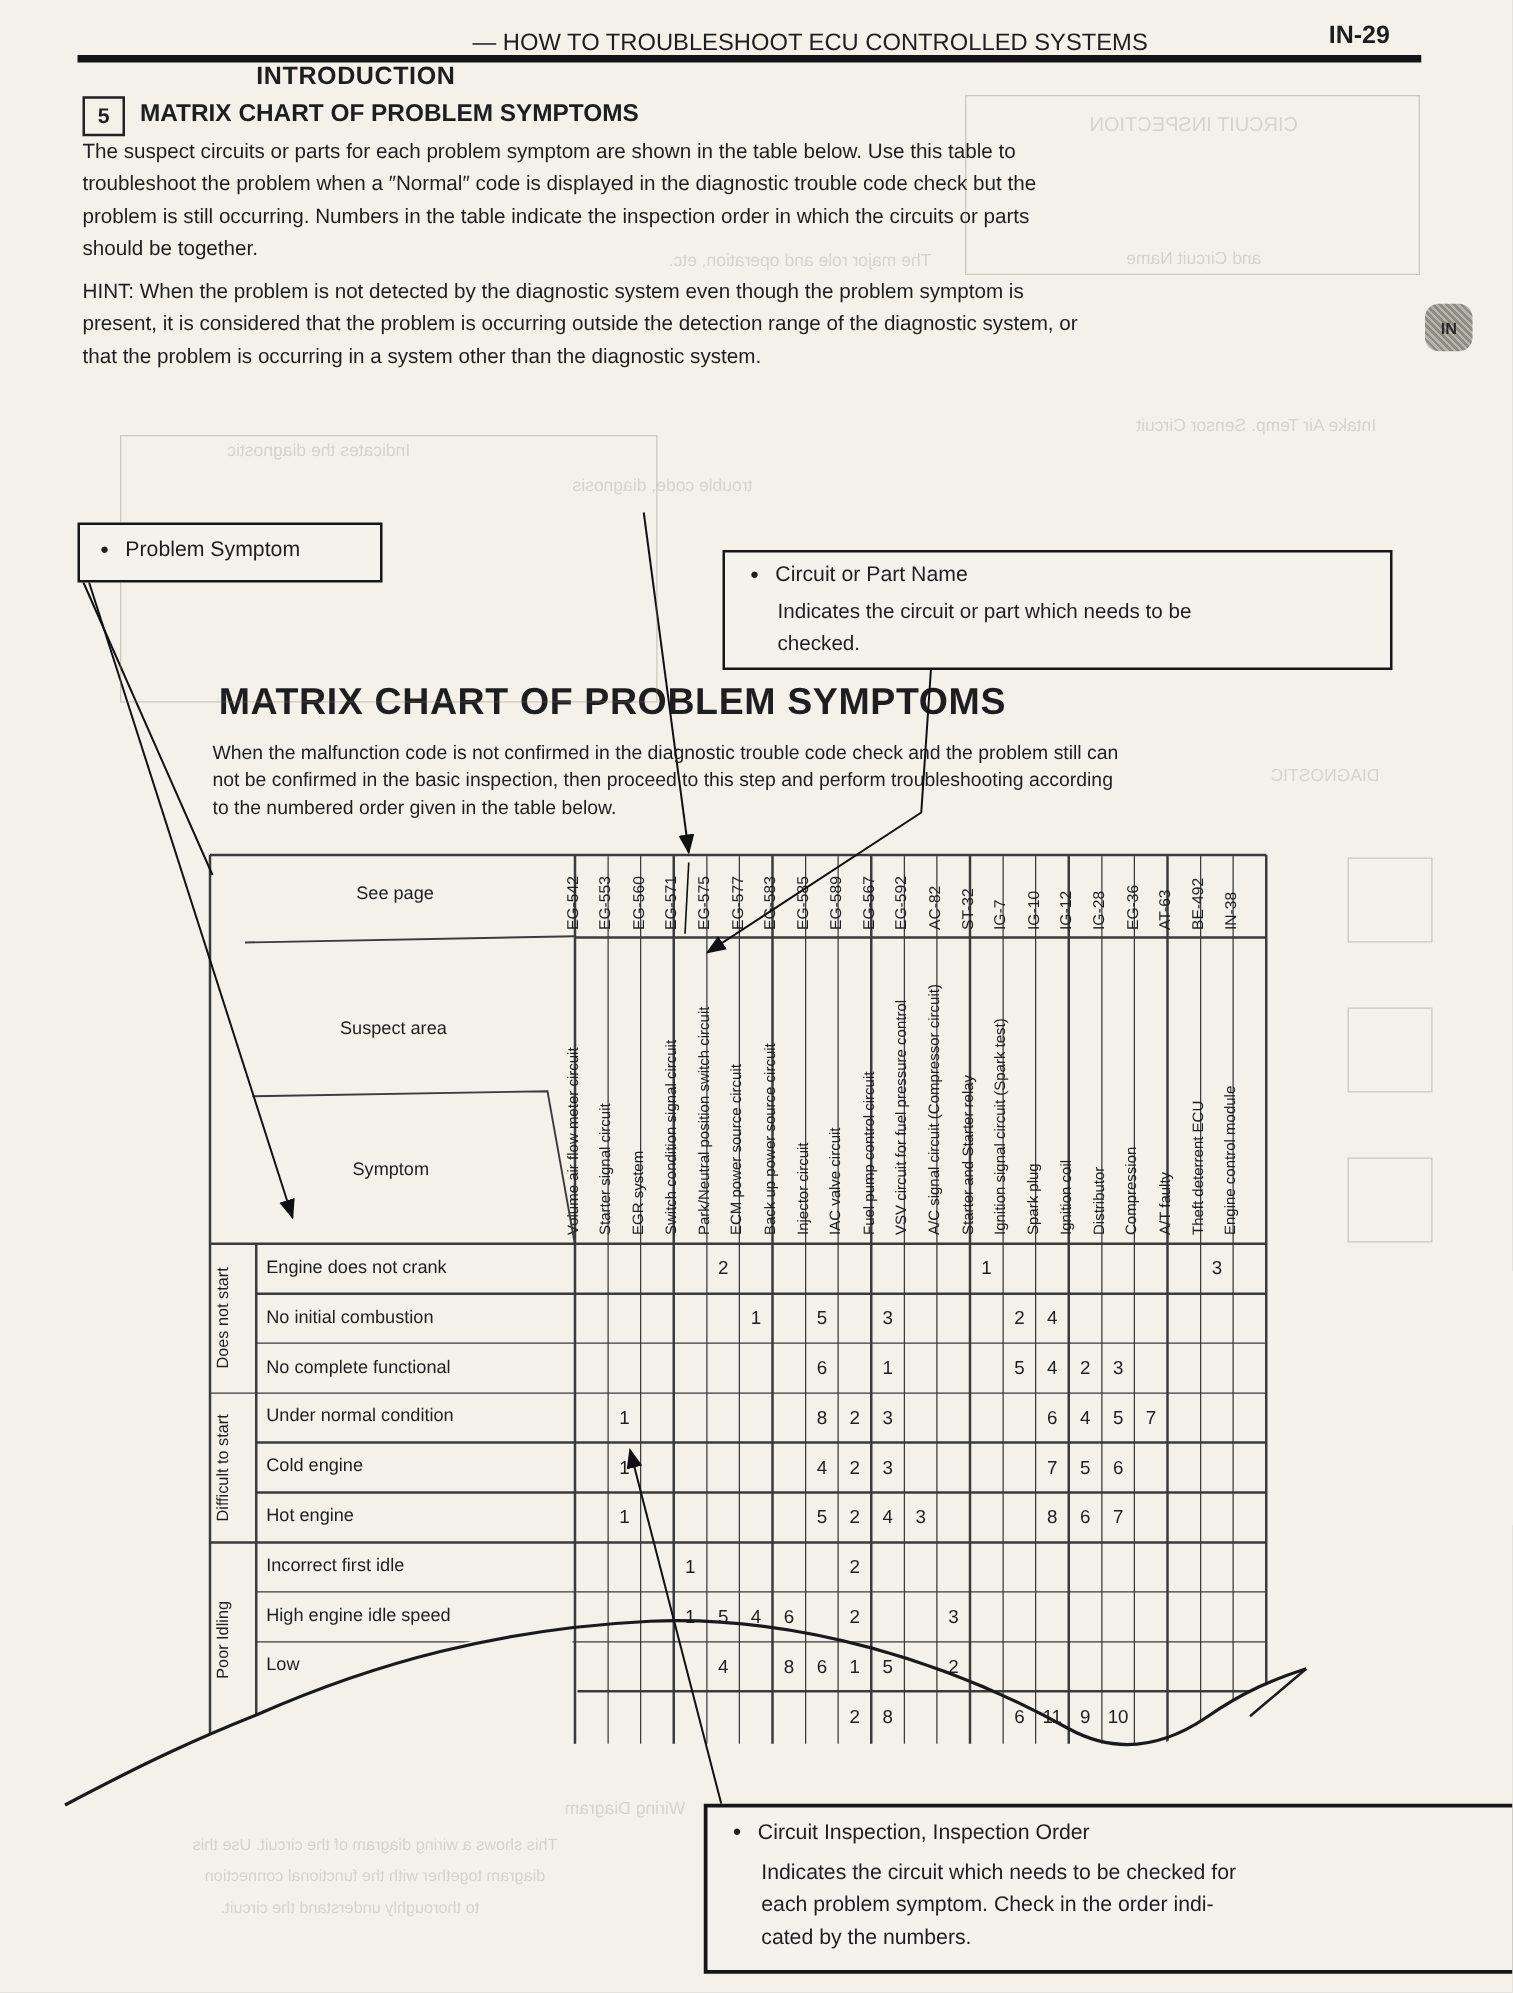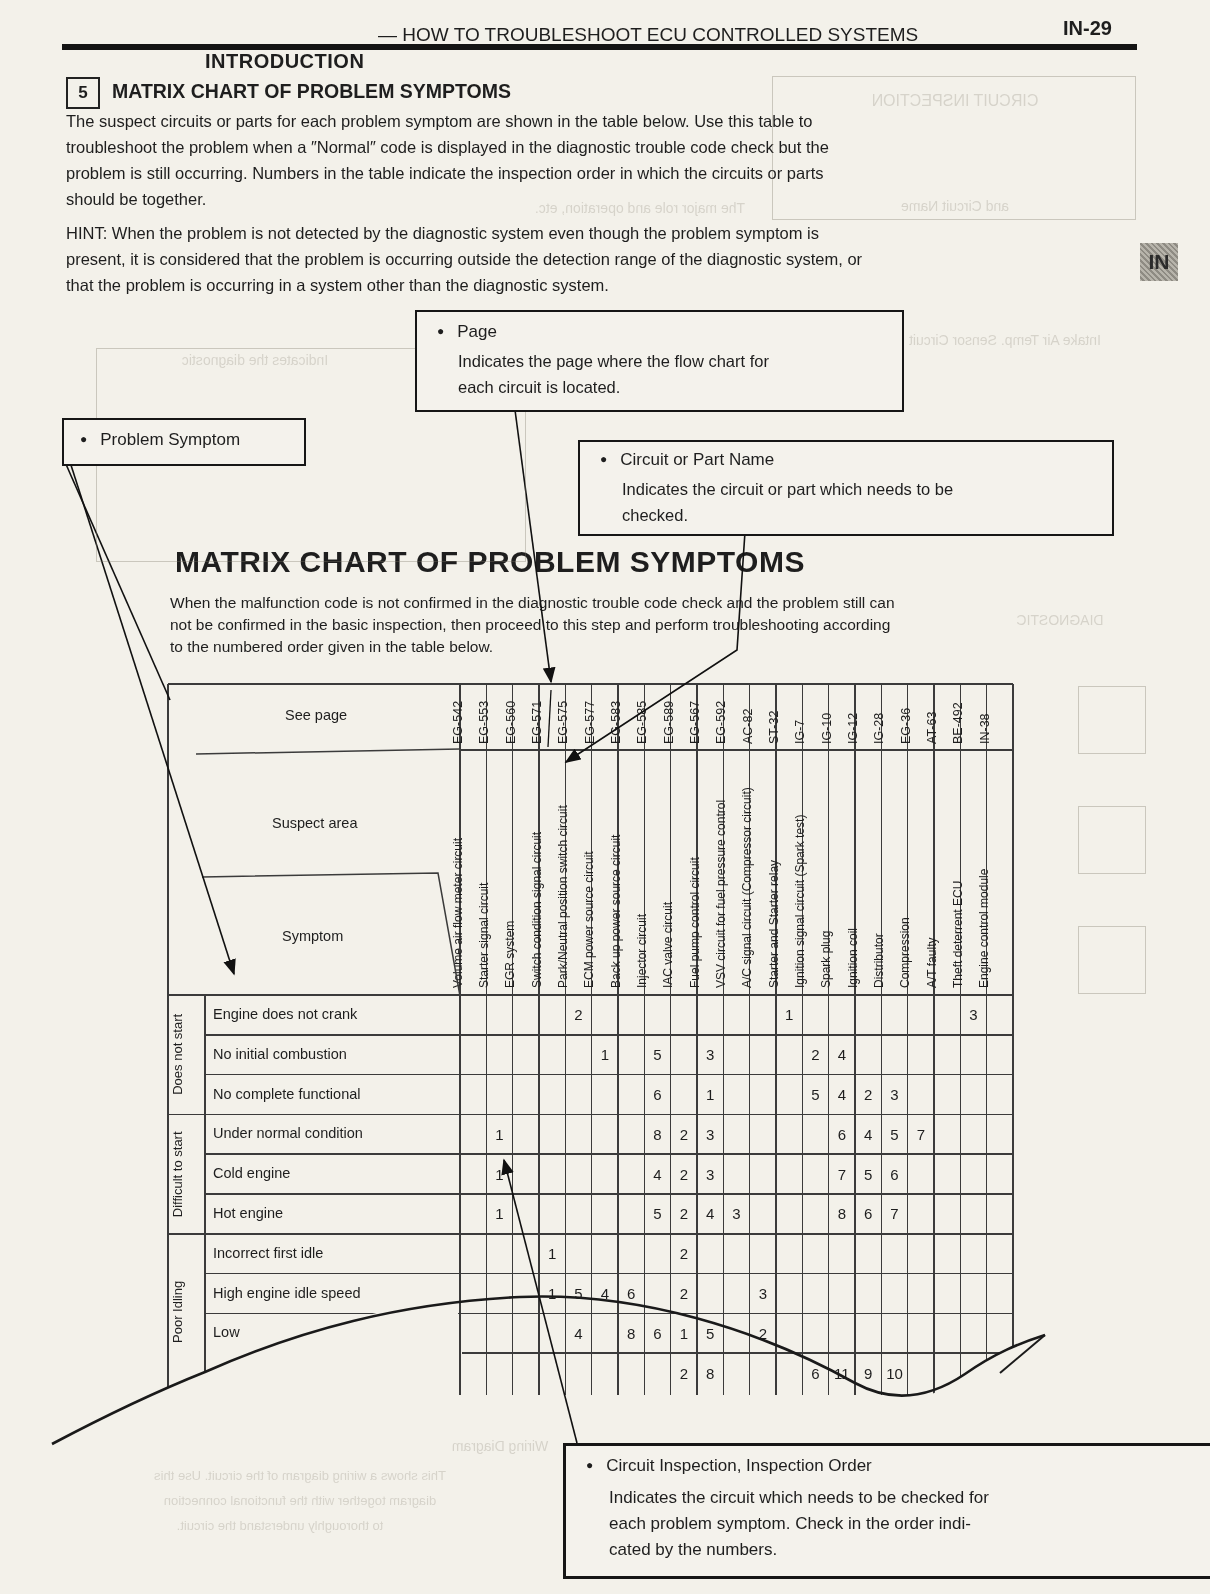--- a/index.html
+++ b/index.html
@@ -15,21 +15,21 @@
           text-align:center;z-index:3;}
   .co{position:absolute;background:#f4f2ec;border:2.5px solid #161616;z-index:8;}
   .co .ti{position:absolute;font-size:17px;white-space:nowrap;}
   .co .bl{position:absolute;font-size:16.5px;white-space:nowrap;}
   .bu{font-size:12px;vertical-align:2px;margin-right:13px;}
   .ghost{position:absolute;color:#8d877a;opacity:.28;white-space:nowrap;z-index:6;pointer-events:none;}
   .ghostrect{position:absolute;border:1.5px solid rgba(125,119,106,.35);z-index:6;pointer-events:none;}
   .overlay{position:absolute;left:0;top:0;z-index:5;pointer-events:none;}
   .intab{position:absolute;left:1140px;top:243px;width:38px;height:38px;z-index:4;
          background:repeating-linear-gradient(45deg,#b7b4ab 0 2px,#8e8b83 2px 4px);
-         display:flex;align-items:center;justify-content:center;font-size:21px;font-weight:bold;color:#2b2b2b;}
+         display:flex;align-items:center;justify-content:center;font-size:13px;font-weight:bold;color:#2b2b2b;border-radius:11px;}
   .secnum{position:absolute;left:66px;top:77px;width:30px;height:28px;border:2.5px solid #222;
           display:flex;align-items:center;justify-content:center;font-size:17px;font-weight:bold;}
   .hbar{position:absolute;left:62px;top:44px;width:1075px;height:5.5px;background:#141414;}
   #matrix{position:absolute;left:0;top:0;z-index:2;}
 </style>
 </head>
 <body>
 
 <div class="page">
 
@@ -44,25 +44,20 @@
 
   <div class="t" style="left:66px;top:112px;font-size:16.5px;">The suspect circuits or parts for each problem symptom are shown in the table below. Use this table to</div>
   <div class="t" style="left:66px;top:138px;font-size:16.5px;">troubleshoot the problem when a ″Normal″ code is displayed in the diagnostic trouble code check but the</div>
   <div class="t" style="left:66px;top:164px;font-size:16.5px;">problem is still occurring. Numbers in the table indicate the inspection order in which the circuits or parts</div>
   <div class="t" style="left:66px;top:190px;font-size:16.5px;">should be together.</div>
 
   <div class="t" style="left:66px;top:224px;font-size:16.5px;">HINT:   When the problem is not detected by the diagnostic system even though the problem symptom is</div>
   <div class="t" style="left:66px;top:250px;font-size:16.5px;">present, it is considered that the problem is occurring outside the detection range of the diagnostic system, or</div>
   <div class="t" style="left:66px;top:276px;font-size:16.5px;">that the problem is occurring in a system other than the diagnostic system.</div>
 
-  <div class="co" style="left:415px;top:310px;width:485px;height:98px;">
-    <div class="ti" style="left:20px;top:10px;"><span class="bu">●</span><span>Page</span></div>
-    <div class="bl" style="left:41px;top:40px;">Indicates the page where the flow chart for</div>
-    <div class="bl" style="left:41px;top:66px;">each circuit is located.</div>
-  </div>
 
   <div class="co" style="left:62px;top:418px;width:240px;height:44px;">
     <div class="ti" style="left:16px;top:10px;"><span class="bu">●</span><span>Problem Symptom</span></div>
   </div>
 
   <div class="co" style="left:578px;top:440px;width:532px;height:92px;">
     <div class="ti" style="left:20px;top:8px;"><span class="bu">●</span><span>Circuit or Part Name</span></div>
     <div class="bl" style="left:42px;top:38px;">Indicates the circuit or part which needs to be</div>
     <div class="bl" style="left:42px;top:64px;">checked.</div>
   </div>

